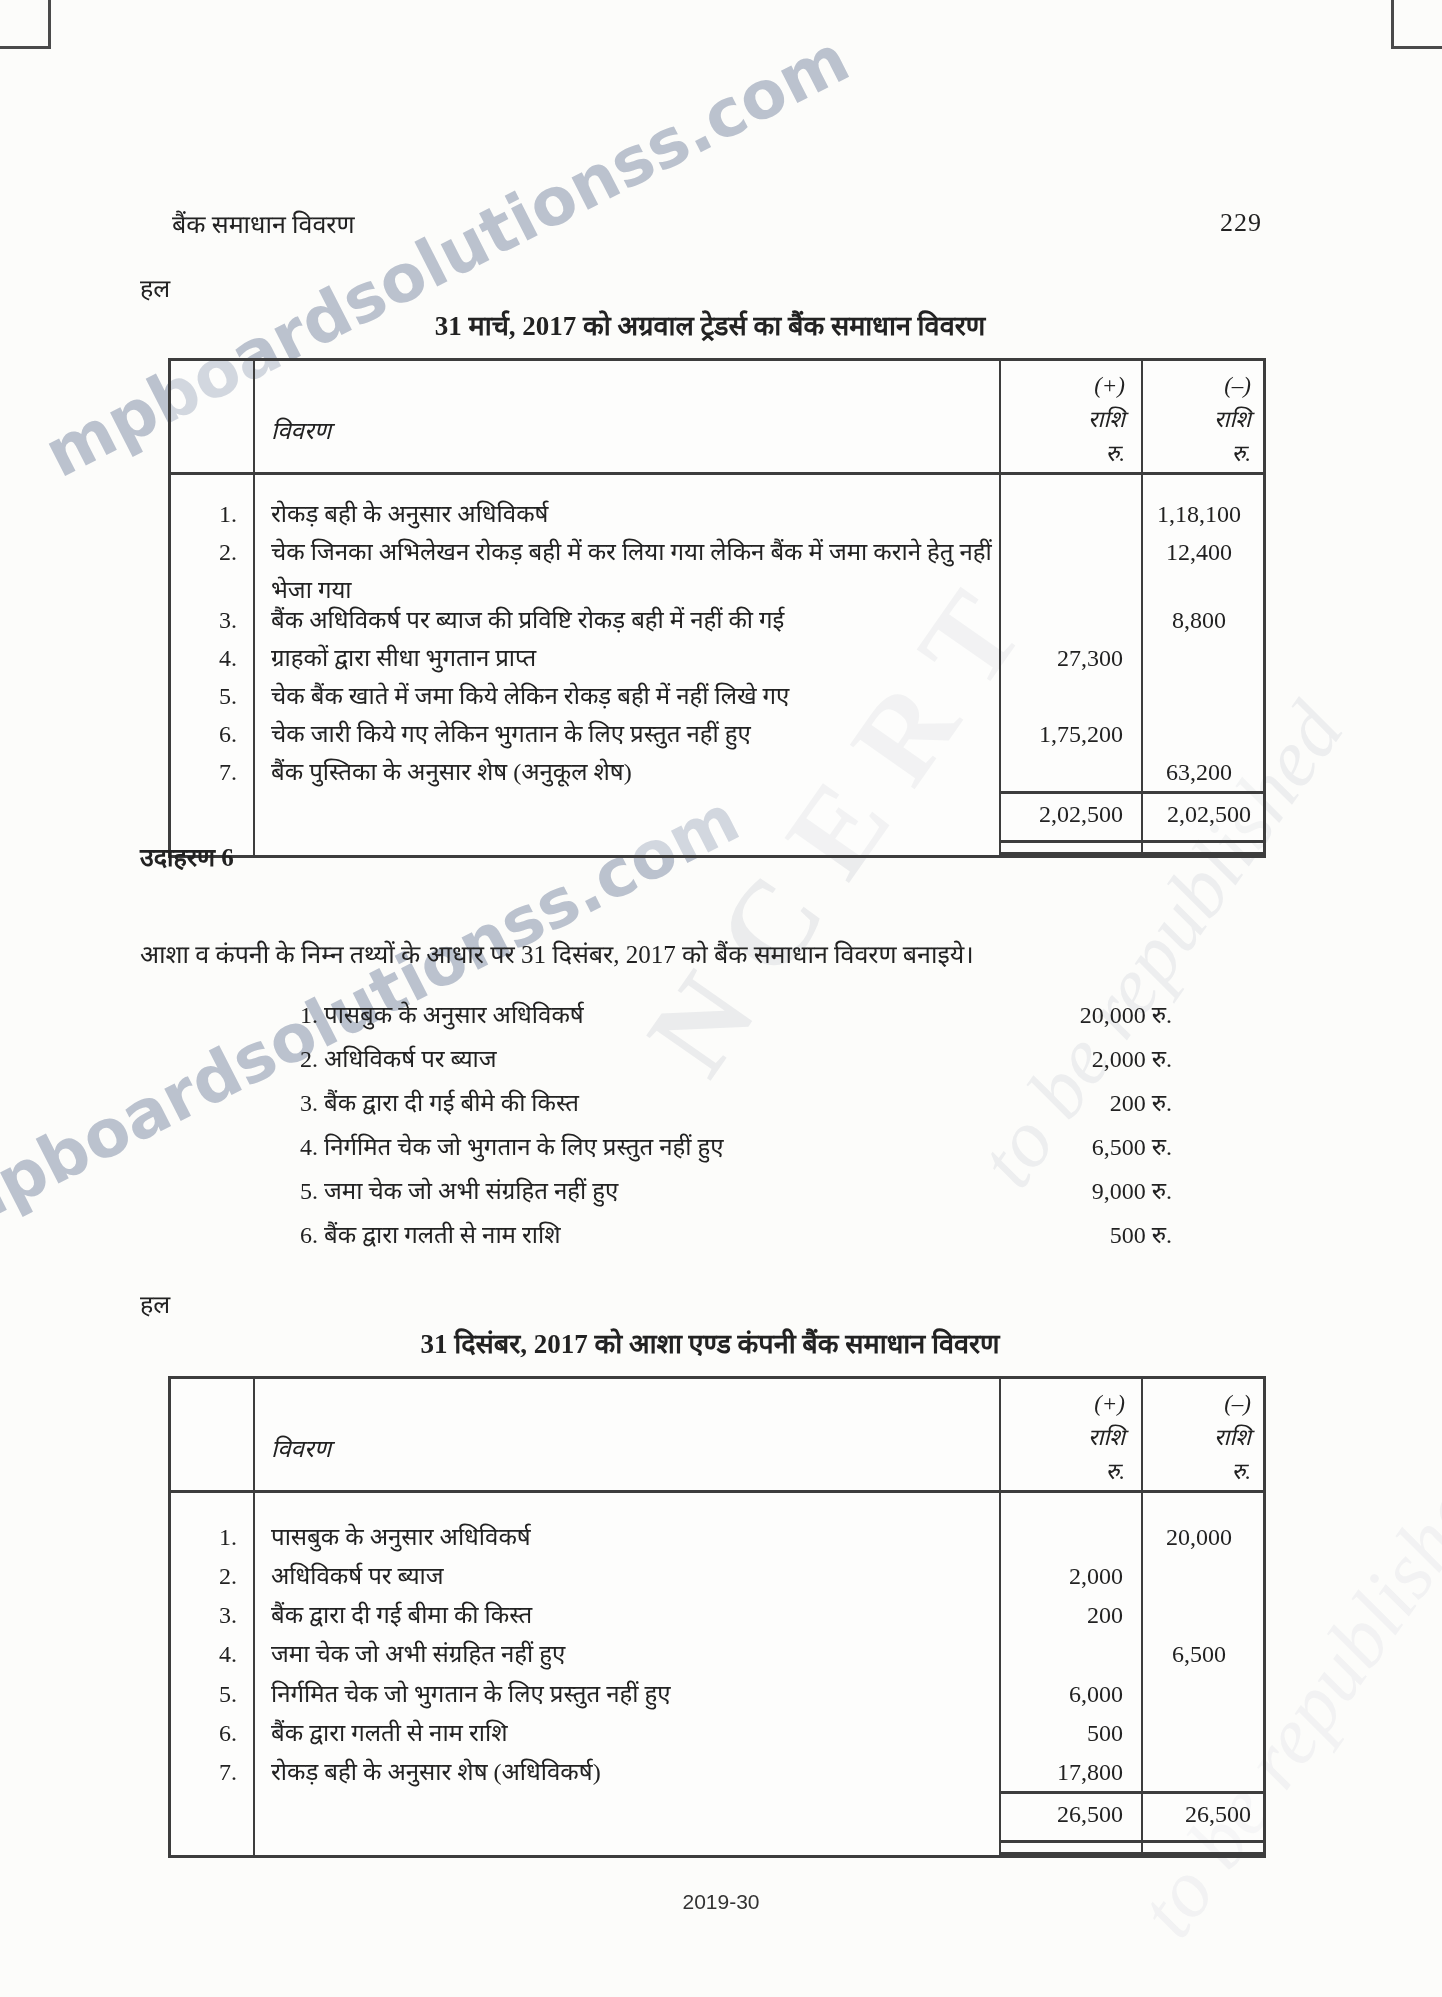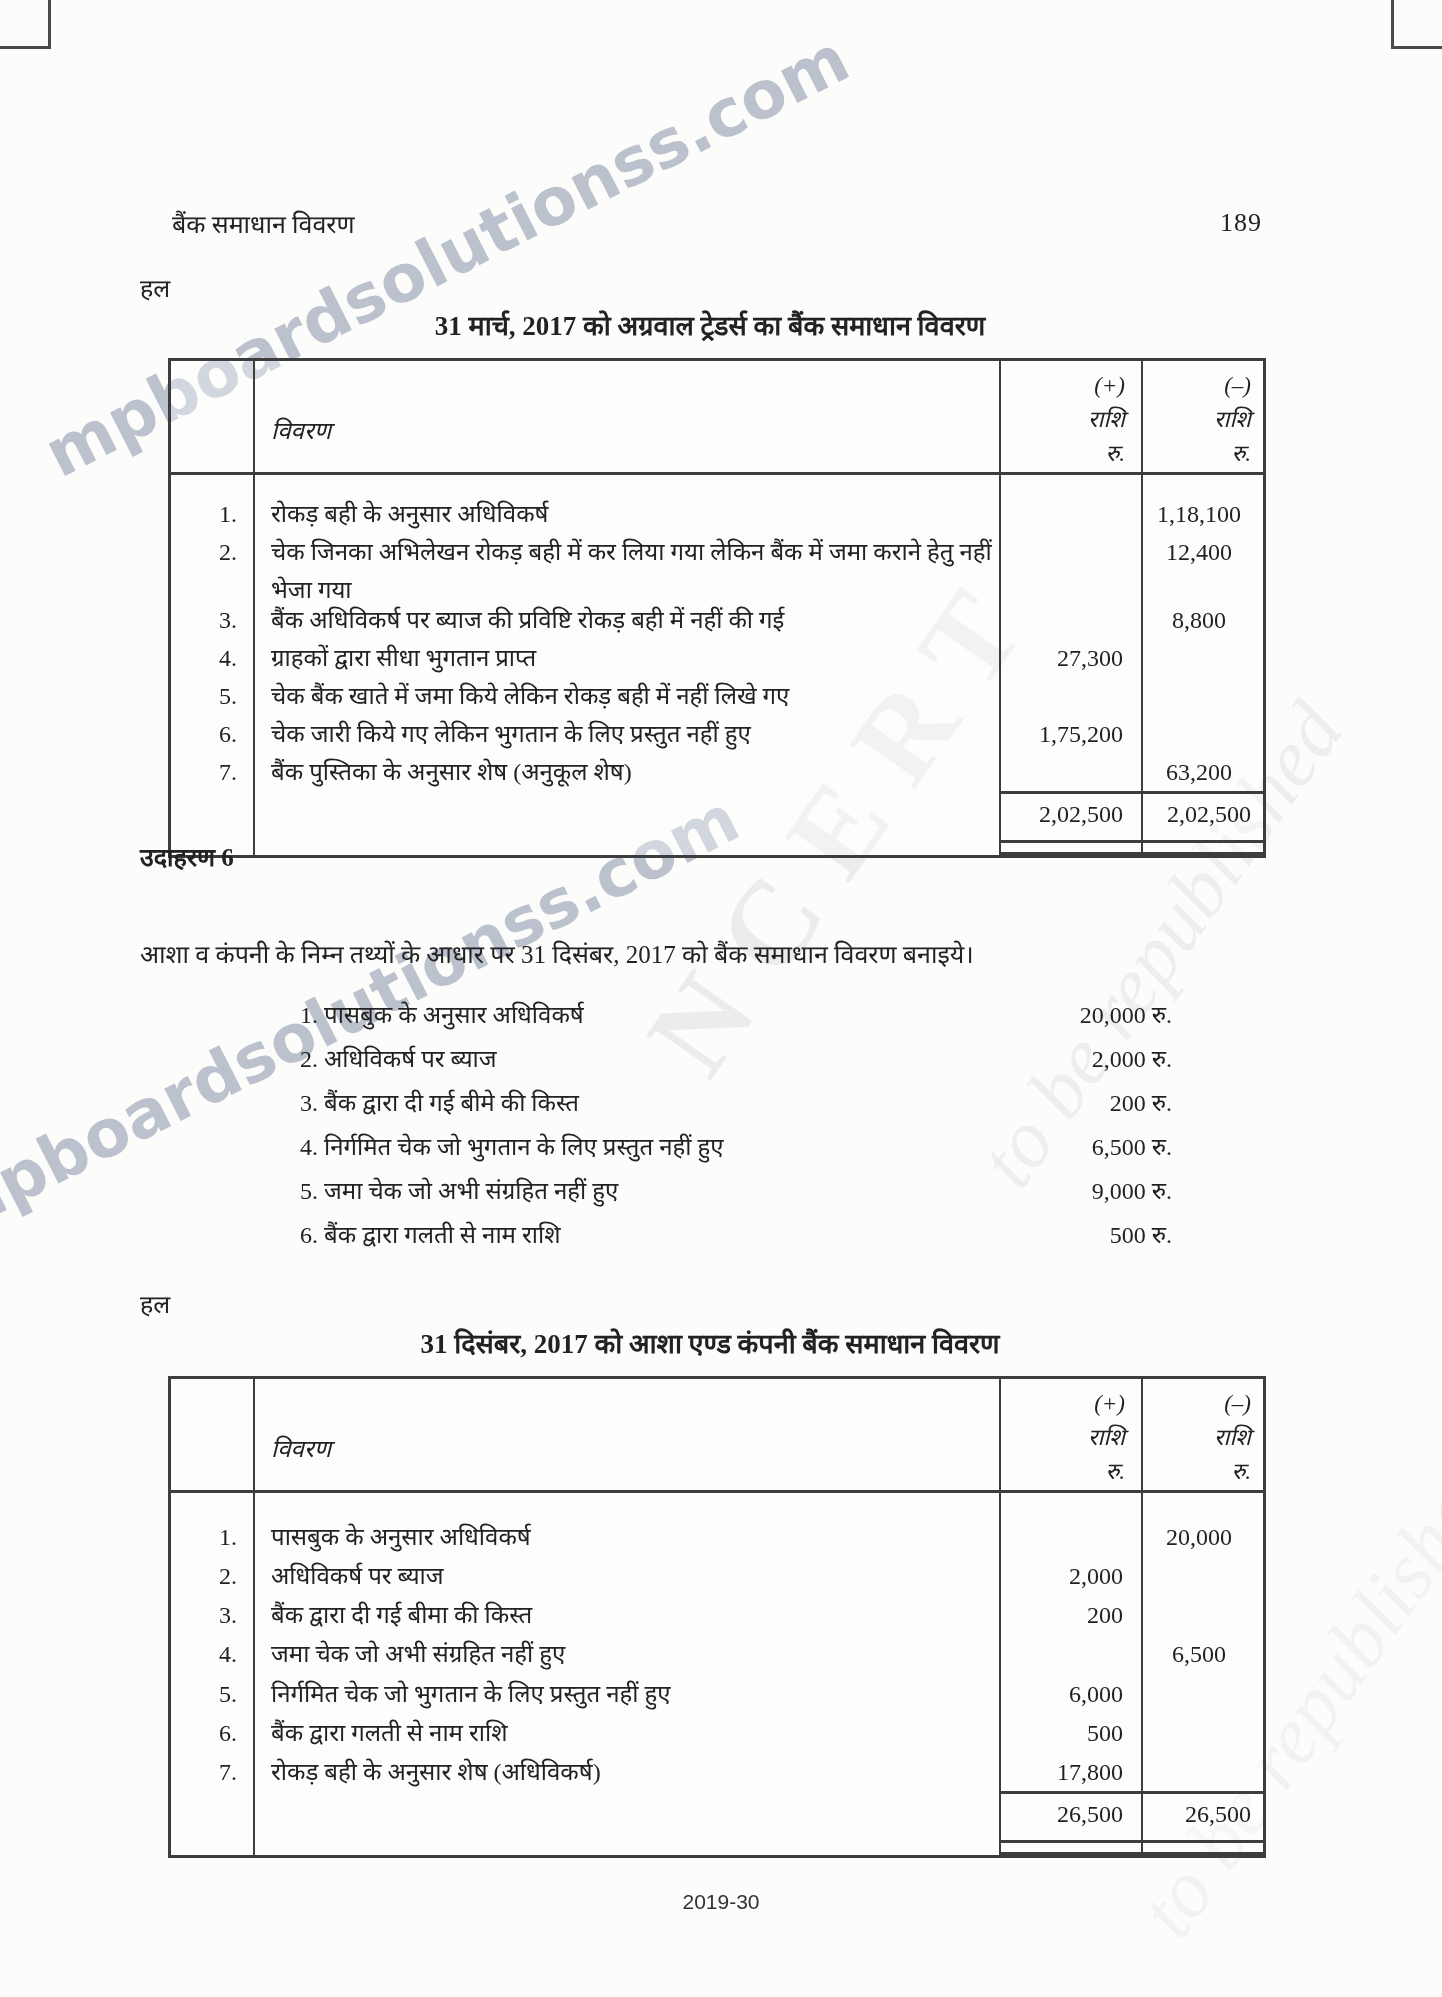--- a/index.html
+++ b/index.html
@@ -77,21 +77,21 @@
 <div class="wm" style="left:50px;top:420px;">mpboardsolutionss.com</div>
 <div class="wm" style="left:-60px;top:1180px;">mpboardsolutionss.com</div>
 <div class="wm-ncert" style="left:620px;top:1020px;">NCERT</div>
 <div class="wm-script" style="left:960px;top:1150px;">to be republished</div>
 <div class="wm-script" style="left:1120px;top:1900px;opacity:.7;">to be republished</div>
 
 <div class="corner tl"></div>
 <div class="corner tr"></div>
 
 <div class="abs running-head">बैंक समाधान विवरण</div>
-<div class="abs page-num">189</div>
+<div class="abs page-num">229</div>
 
 <div class="abs sol-label-1">हल</div>
 <div class="abs stmt-title stmt-title-1">31 मार्च, 2017 को अग्रवाल ट्रेडर्स का बैंक समाधान विवरण</div>
 
 <div class="bank-table table-1">
   <div class="cell hcell"></div>
   <div class="cell hcell h-desc bl">विवरण</div>
   <div class="cell hcell h-amt bl">
     <span>(+)</span><br>
     <span>राशि</span><br>

